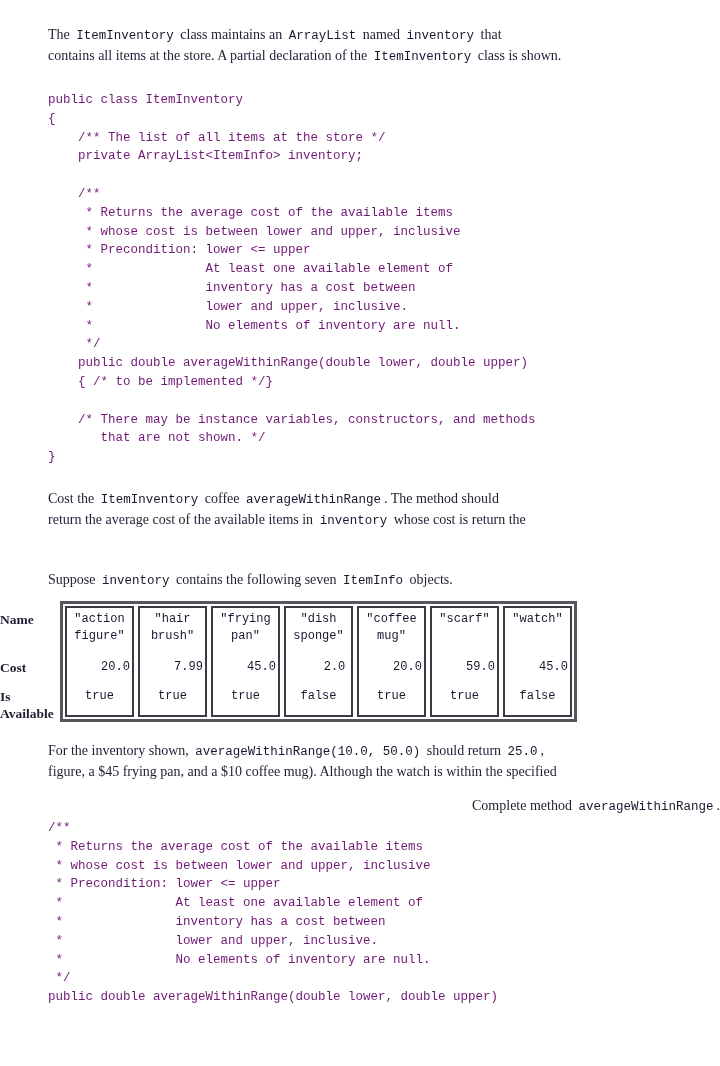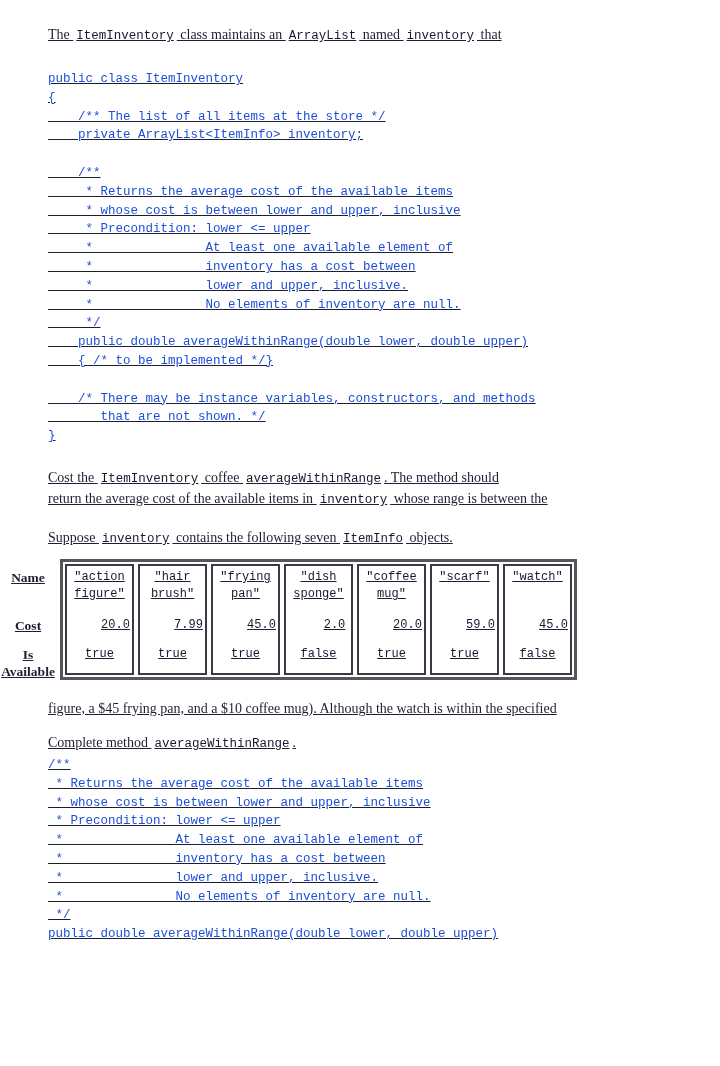--- a/index.html
+++ b/index.html
@@ -5,21 +5,21 @@
   * { margin: 0; padding: 0; box-sizing: border-box; }
   html, body { background: #ffffff; }
   body {
     width: 720px;
     height: 1066px;
     position: relative;
     overflow: hidden;
     font-family: "Liberation Serif", serif;
     color: #1e1e32;
   }
-  .doc { position: relative; width: 720px; height: 1066px; text-decoration: underline; }
+  .doc { position: relative; width: 720px; height: 1066px; }
 
   
   .para {
     margin-left: 48px;
     font-size: 14px;
     line-height: 20px;
     color: #1e1e32;
   }
   .pline { white-space: nowrap; }
   .seg-text { font-family: "Liberation Serif", serif; }
@@ -30,39 +30,39 @@
     color: #18182e;
   }
 
   
   .codeblock {
     margin-left: 48px;
     font-family: "Liberation Mono", monospace;
     font-size: 12.5px;
     line-height: 18.8px;
     white-space: pre;
-    color: #1d4ed8;
+    color: #701a75;
   }
 
   
   .mt-intro    { padding-top: 25px; }
   .mt-code1    { margin-top: 24px; }
   .mt-write    { margin-top: 22px; }
-  .mt-suppose  { margin-top: 18px; }
+  .mt-suppose  { margin-top: 39px; }
   .mt-table    { margin-top: 10px; }
   .mt-forinv   { margin-top: 19px; }
-  .mt-complete { margin-top: 14px; }
+  .mt-complete { margin-top: 14px; text-align: right; }
   .mt-code2    { margin-top: 2px; }
 
   
   .table-wrap { display: flex; align-items: flex-start; margin-left: 0; }
   .row-labels {
     width: 60px;
     padding: 10px 4px 0 0;
-    text-align: center;
+    text-align: left;
     font-weight: bold;
     font-size: 13.5px;
     line-height: 17px;
     color: #1e1e32;
     flex: 0 0 60px;
   }
   .lbl-name { height: 48px; }
   .lbl-cost { height: 29px; }
   .lbl-avail {}
   .items-box {
@@ -88,20 +88,21 @@
   .card-cost { height: 29px; padding-left: 32px; }
   .card-avail { height: 17px; }
 </style>
 </head>
 <body>
 
 <div class="doc">
 
   <div class="para mt-intro">
       <div class="pline"><span class="seg-text">The </span><span class="seg-code">ItemInventory</span><span class="seg-text"> class maintains an </span><span class="seg-code">ArrayList</span><span class="seg-text"> named </span><span class="seg-code">inventory</span><span class="seg-text"> that</span></div>
+      <div class="pline"><span class="seg-text">contains all items at the store. A partial declaration of the </span><span class="seg-code">ItemInventory</span><span class="seg-text"> class is shown.</span></div>
     </div>
 
   <div class="codeblock mt-code1">public class ItemInventory
 {
     /** The list of all items at the store */
     private ArrayList&lt;ItemInfo&gt; inventory;
 
     /**
      * Returns the average cost of the available items
      * whose cost is between lower and upper, inclusive
@@ -113,21 +114,21 @@
      */
     public double averageWithinRange(double lower, double upper)
     { /* to be implemented */}
 
     /* There may be instance variables, constructors, and methods
        that are not shown. */
 }</div>
 
   <div class="para mt-write">
       <div class="pline"><span class="seg-text">Cost the </span><span class="seg-code">ItemInventory</span><span class="seg-text"> coffee </span><span class="seg-code">averageWithinRange</span><span class="seg-text">. The method should</span></div>
-      <div class="pline"><span class="seg-text">return the average cost of the available items in </span><span class="seg-code">inventory</span><span class="seg-text"> whose range is between the</span></div>
+      <div class="pline"><span class="seg-text">return the average cost of the available items in </span><span class="seg-code">inventory</span><span class="seg-text"> whose cost is return the</span></div>
     </div>
 
   <div class="para mt-suppose">
       <div class="pline"><span class="seg-text">Suppose </span><span class="seg-code">inventory</span><span class="seg-text"> contains the following seven </span><span class="seg-code">ItemInfo</span><span class="seg-text"> objects.</span></div>
     </div>
 
   <div class="table-wrap mt-table">
     <div class="row-labels">
       <div class="lbl-name">Name</div>
       <div class="lbl-cost">Cost</div>
@@ -188,20 +189,21 @@
           <div class="card-name">
             <div>"watch"</div>
           </div>
           <div class="card-cost">45.0</div>
           <div class="card-avail">false</div>
         </div>
       </div>
   </div>
 
   <div class="para mt-forinv">
+      <div class="pline"><span class="seg-text">For the inventory shown, </span><span class="seg-code">averageWithinRange(10.0, 50.0)</span><span class="seg-text"> should return </span><span class="seg-code">25.0</span><span class="seg-text">,</span></div>
       <div class="pline"><span class="seg-text">figure, a $45 frying pan, and a $10 coffee mug). Although the watch is within the specified</span></div>
     </div>
 
   <div class="para mt-complete">
       <div class="pline"><span class="seg-text">Complete method </span><span class="seg-code">averageWithinRange</span><span class="seg-text">.</span></div>
     </div>
 
   <div class="codeblock mt-code2">/**
  * Returns the average cost of the available items
  * whose cost is between lower and upper, inclusive

